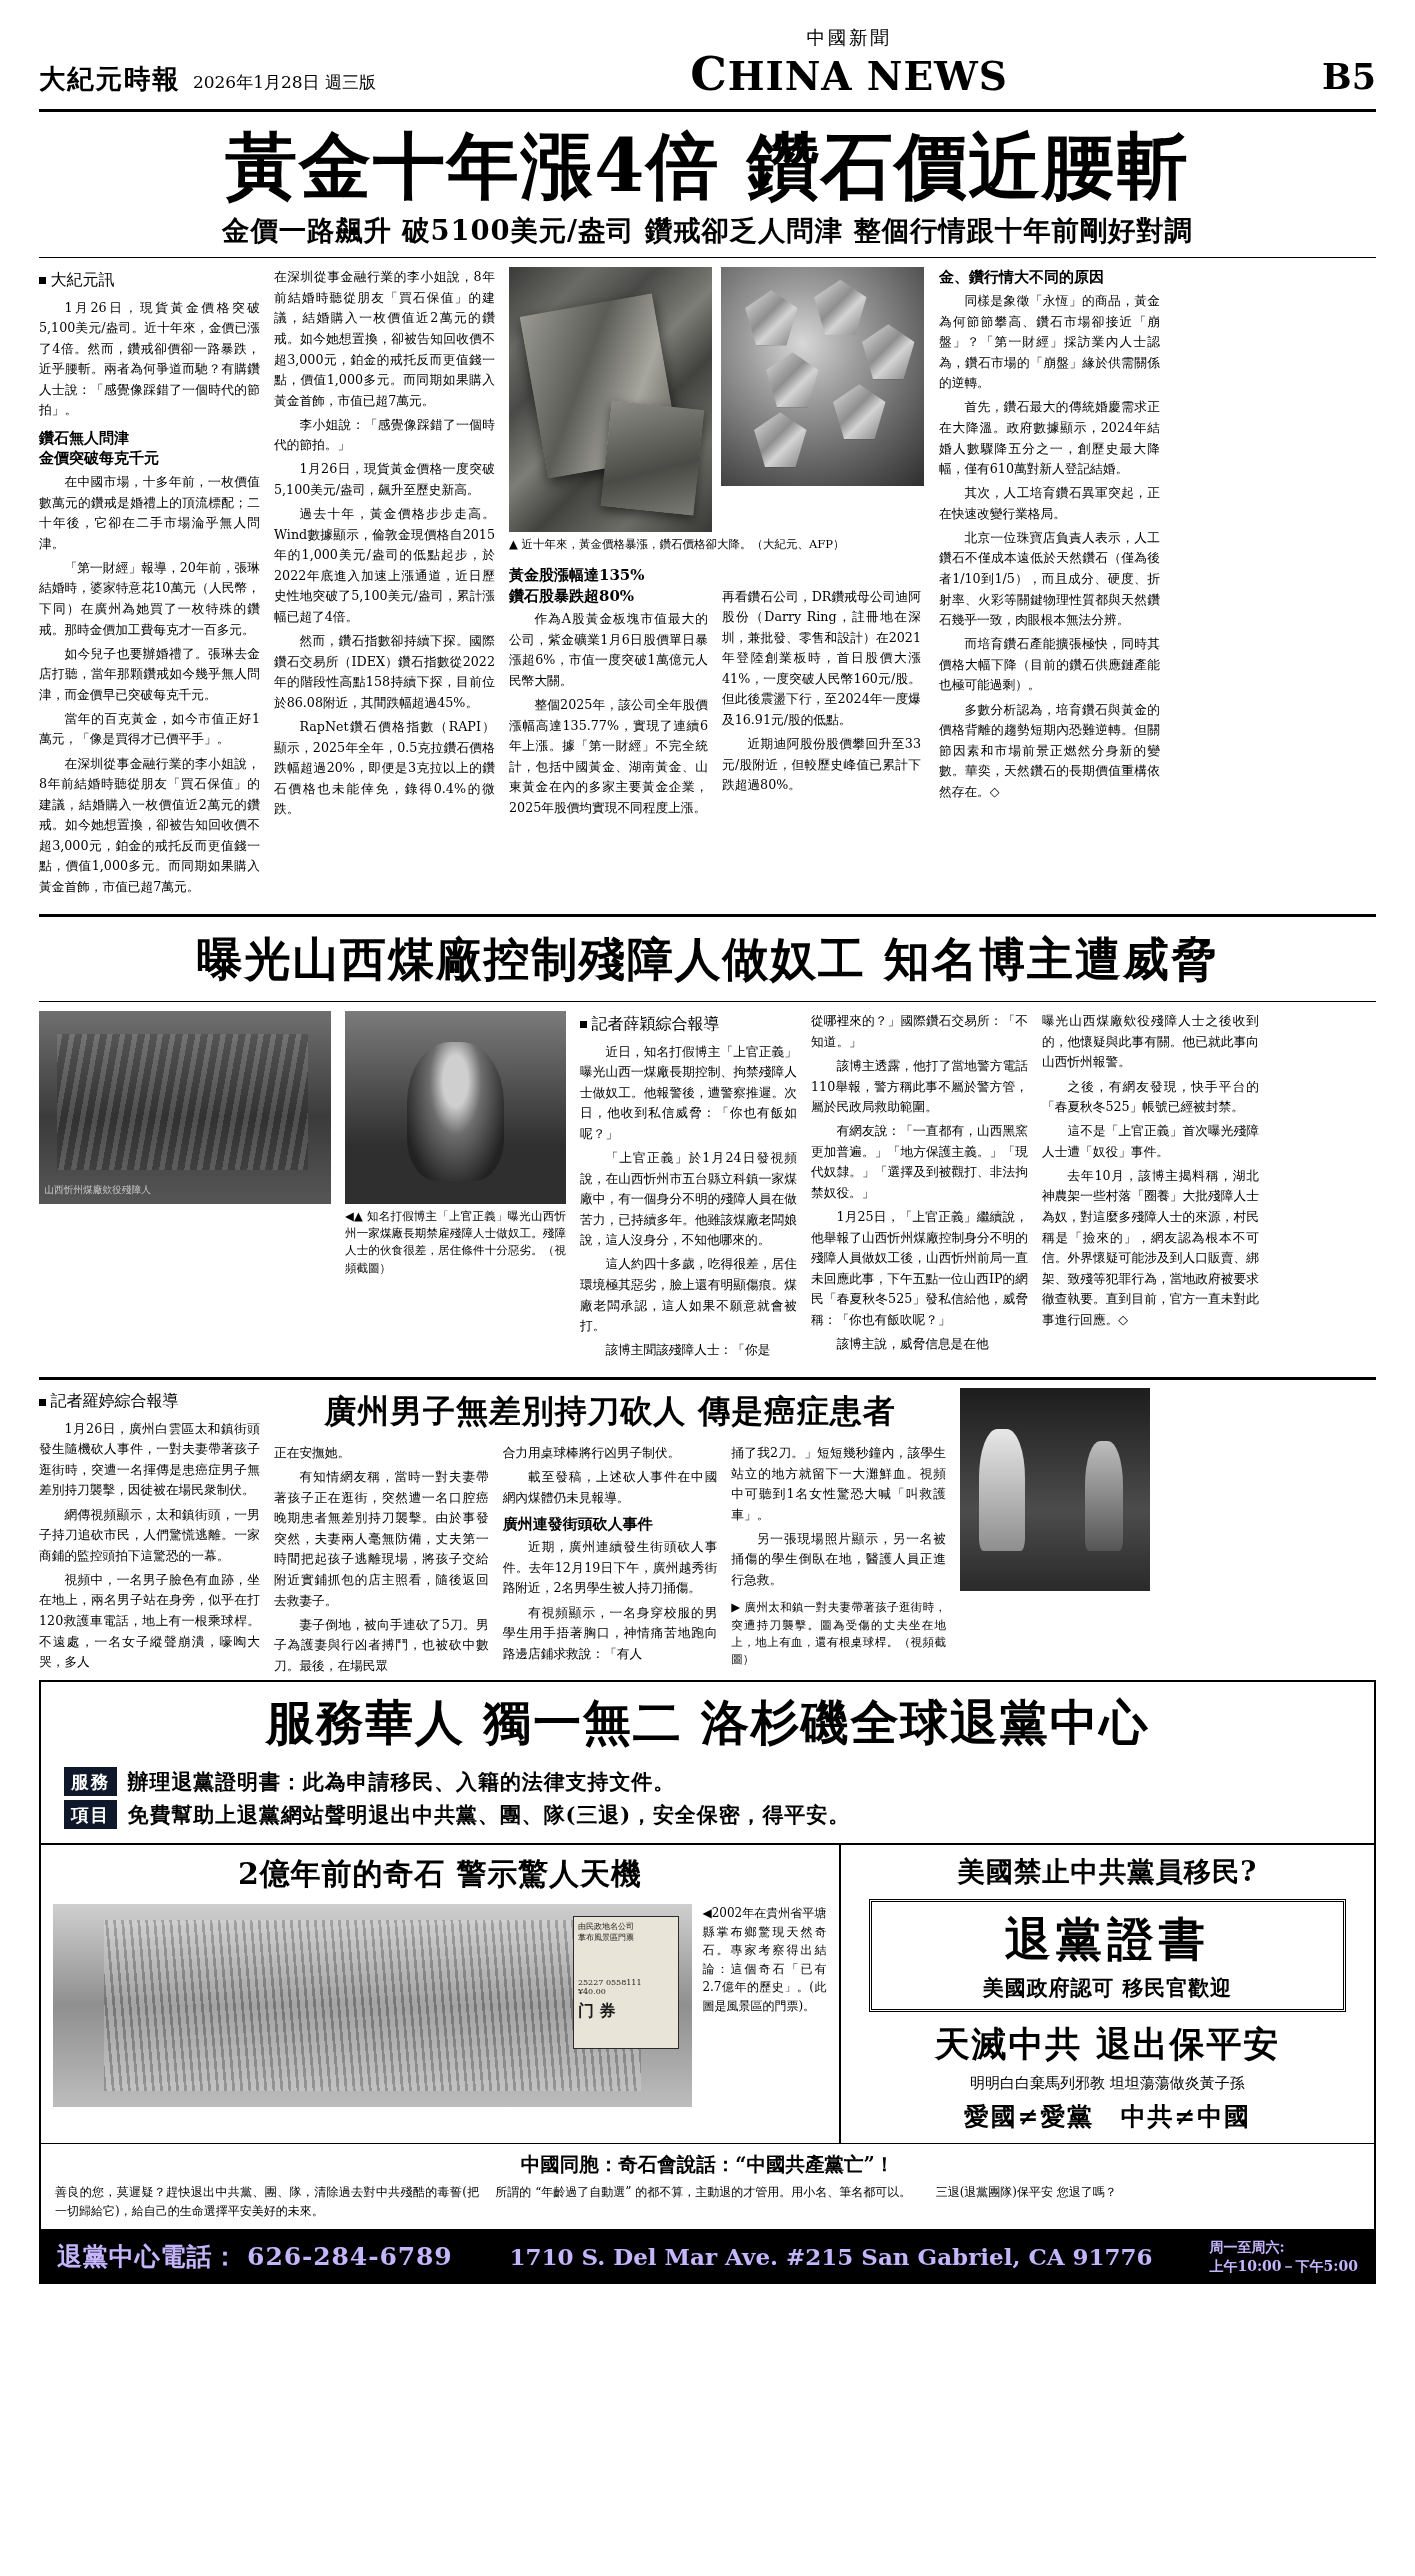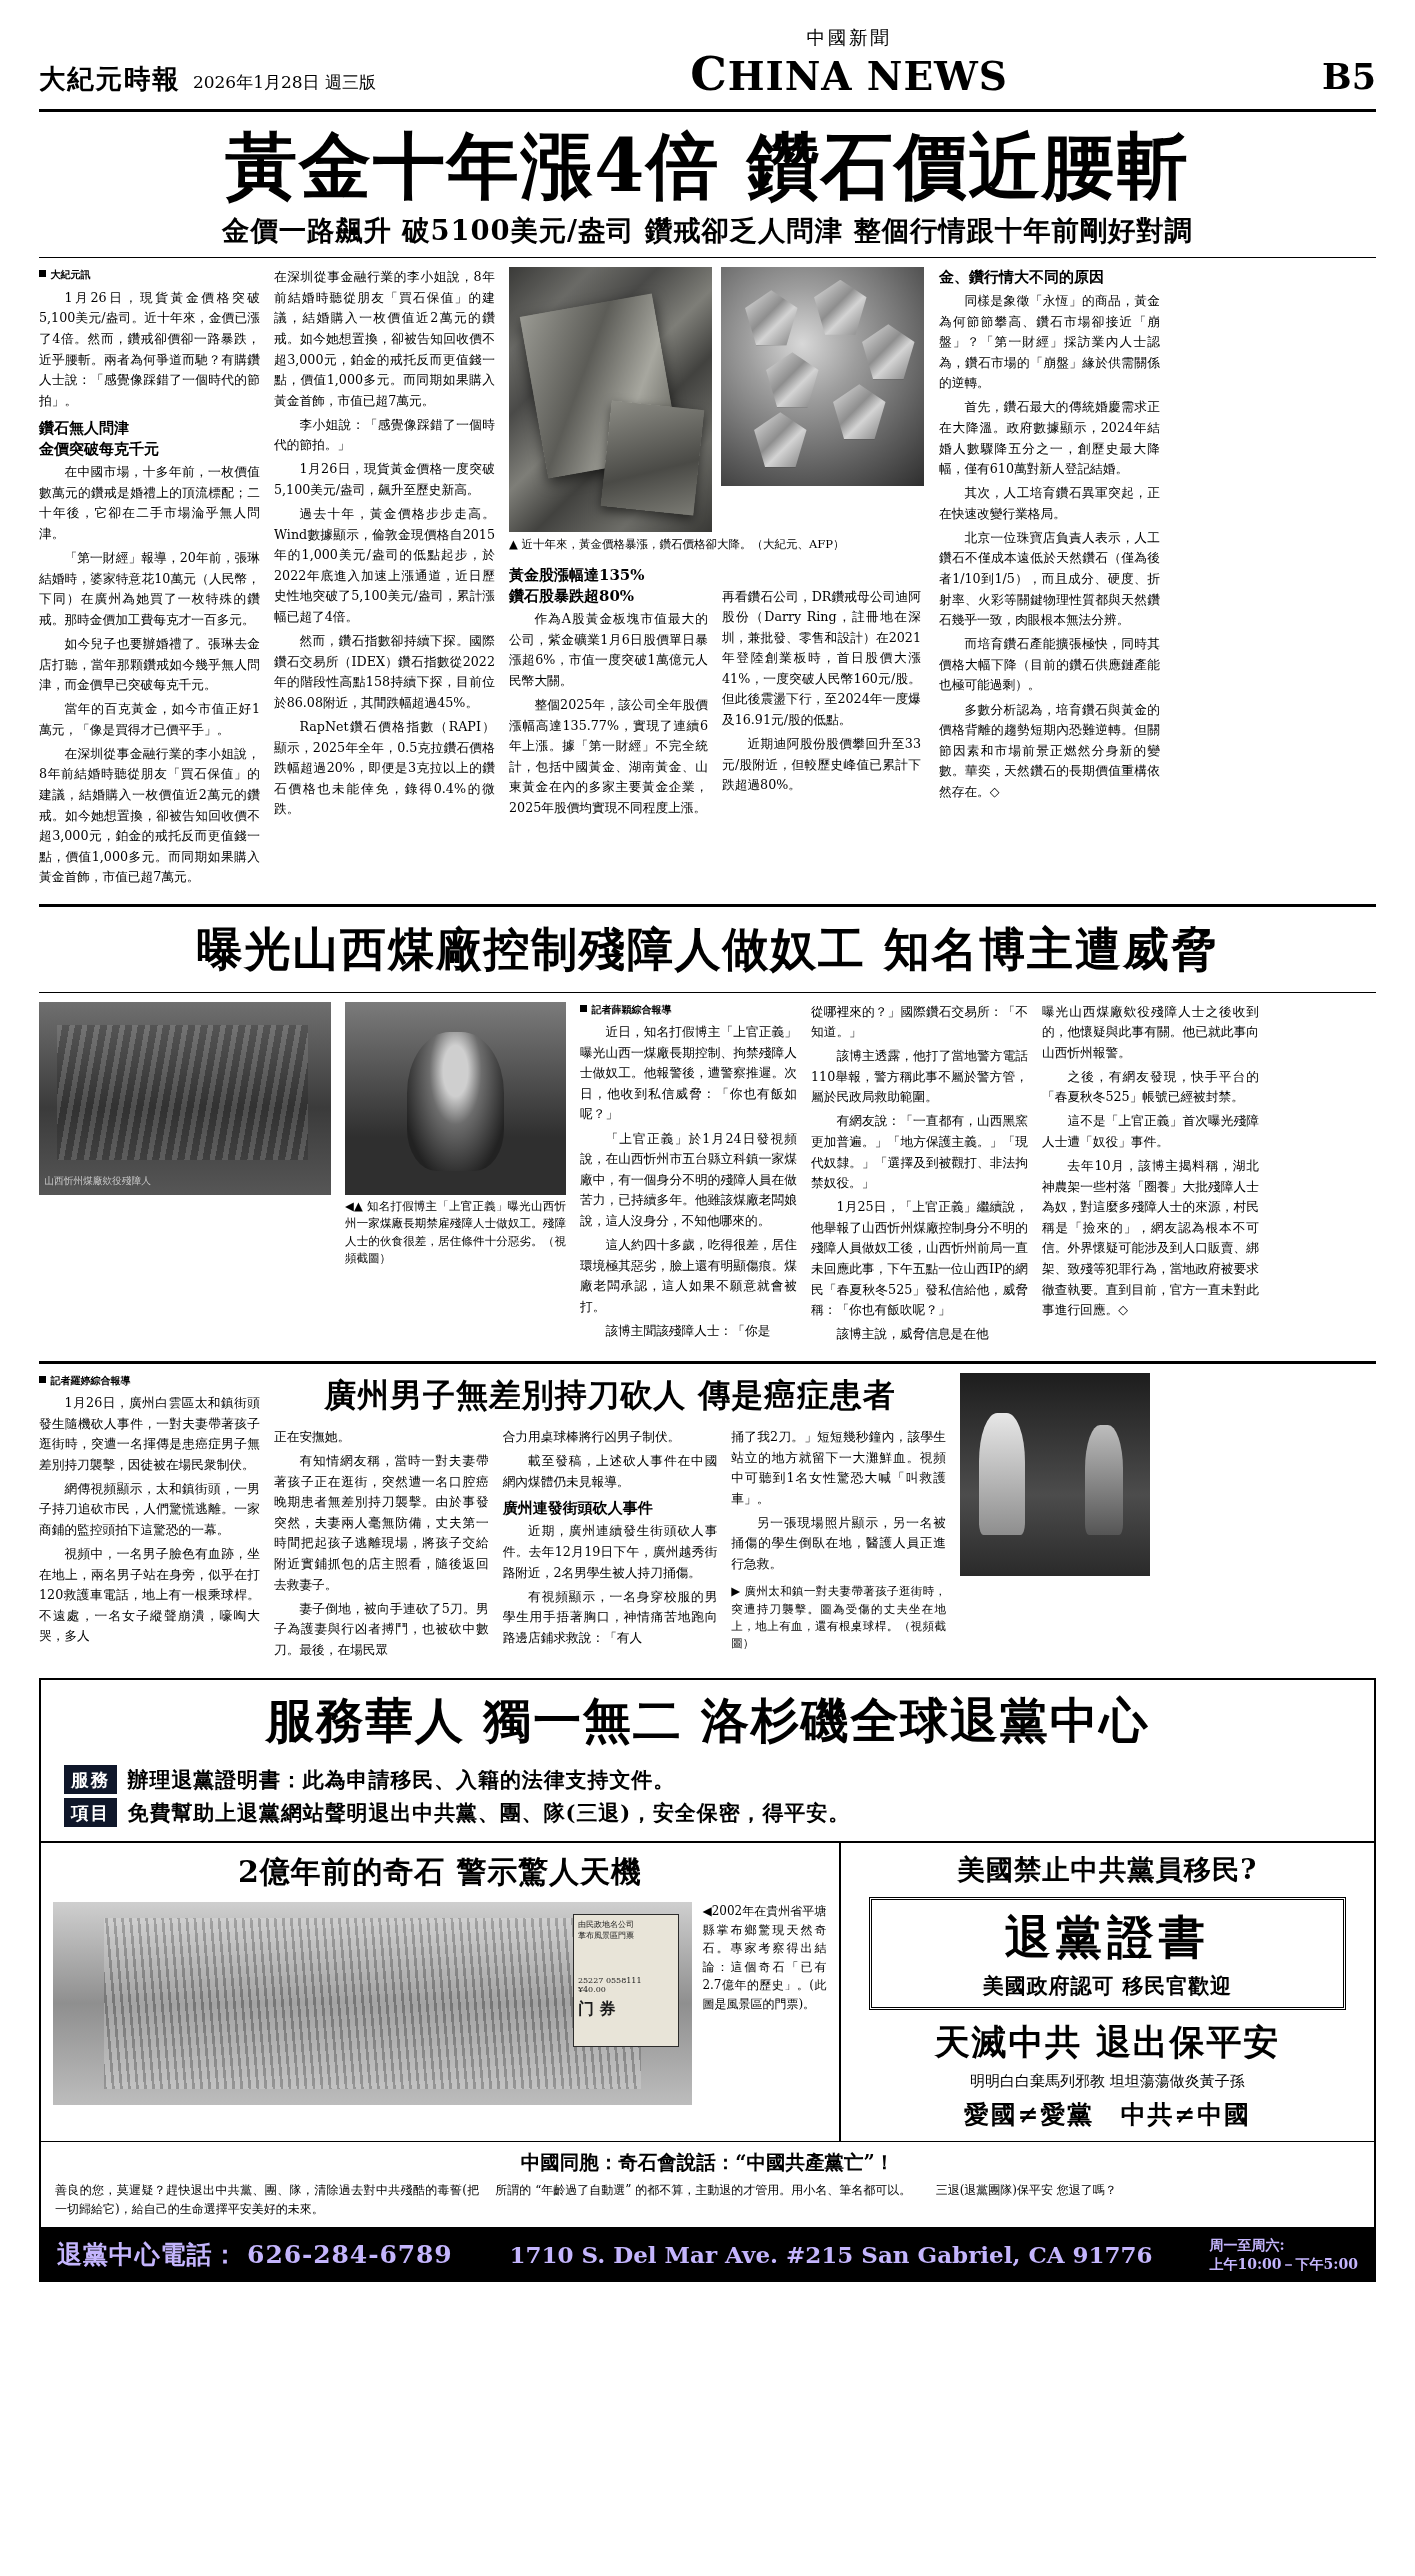--- a/index.html
+++ b/index.html
@@ -45,21 +45,21 @@
     text-align: center;
     margin-bottom: 8.8px;
     white-space: nowrap;
   }
 
   
   .cols { display: flex; gap: 14px; }
   .col { font-family: "DejaVu Serif", serif; font-size: 12.7px; line-height: 1.62; text-align: justify; }
   .col p { margin: 0 0 3.5px 0; text-indent: 2em; }
   .col p.noind { text-indent: 0; }
-  .byline { font-size: 10px; margin-bottom: 4.4px; font-family: "DejaVu Serif", serif; font-weight: bold; }
+  .byline { font-size: 16px; margin-bottom: 4.4px; font-family: "DejaVu Serif", serif; }
   .byline .sq { display: inline-block; width: 7px; height: 7px; background: #000; margin-right: 4.4px; vertical-align: 0.9px; }
   .subtitle { font-family: "DejaVu Serif", serif; font-weight: bold; font-size: 15px; line-height: 1.35; margin: 7px 0 3.5px 0; }
   .subtitle.tight { margin-top: 5.3px; }
 
   
   .photo { position: relative; background: #8a8a8a; overflow: hidden; }
   .cap-under { font-family: "DejaVu Serif", serif; font-size: 11.5px; line-height: 1.5; margin-top: 3.5px; text-align: justify; }
 
   
   .ph-gold {
@@ -147,21 +147,21 @@
     font-family: "DejaVu Serif", serif; font-weight: bold;
     font-size: 46px; letter-spacing: 1.8px; text-align: center;
     margin: 12.4px 0 10.6px 0; white-space: nowrap;
   }
   .headline3 {
     font-family: "DejaVu Serif", serif; font-weight: bold;
     font-size: 32px; letter-spacing: 0.9px; text-align: center; margin: 1.8px 0 8.8px 0;
   }
 
   
-  .ad { border: 2.7px solid #000; margin-top: 14px; }
+  .ad { border: 2.7px solid #000; }
   .ad-top { text-align: center; padding: 8.8px 0 5.3px 0; }
   .ad-title {
     font-family: "DejaVu Serif", serif; font-weight: bold; font-size: 48px; letter-spacing: 1.8px;
   }
   .ad-rows { padding: 3.5px 23px 10.6px 23px; }
   .ad-row { display: flex; align-items: center; gap: 10.6px; margin: 3.5px 0; }
   .ad-tag {
     background: #0f172a; color: #fff; font-family: "DejaVu Serif", serif; font-weight: bold;
     font-size: 17.7px; padding: 2.7px 7px; letter-spacing: 1.8px; white-space: nowrap;
   }

